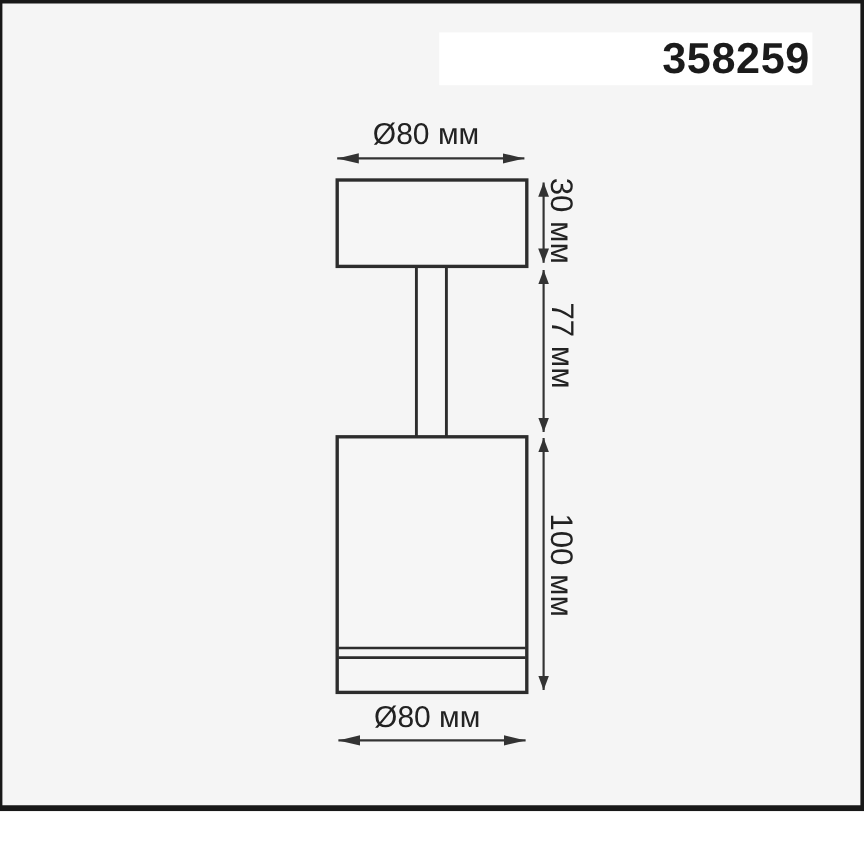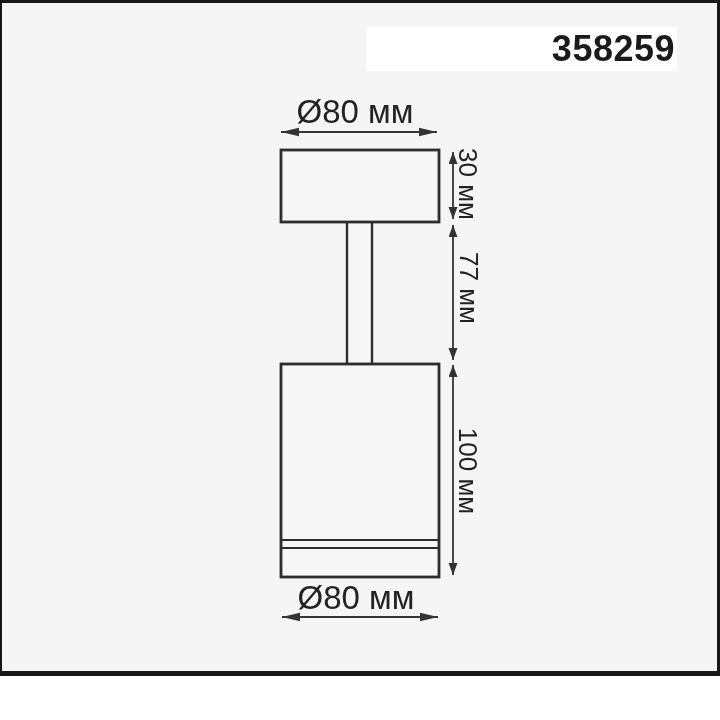--- a/index.html
+++ b/index.html
@@ -41,21 +41,21 @@
   svg.diagram {
     position: absolute;
     left: 0;
     top: 0;
     width: 715px;
     height: 712px;
   }
   .dim-label {
     position: absolute;
     color: #222222;
-    font-size: 33px;
+    font-size: 25px;
     text-align: center;
     white-space: nowrap;
     line-height: 30px;
   }
   .dim-label.horiz {
     width: 180px;
     height: 30px;
   }
   .dim-label.vert {
     width: 160px;

